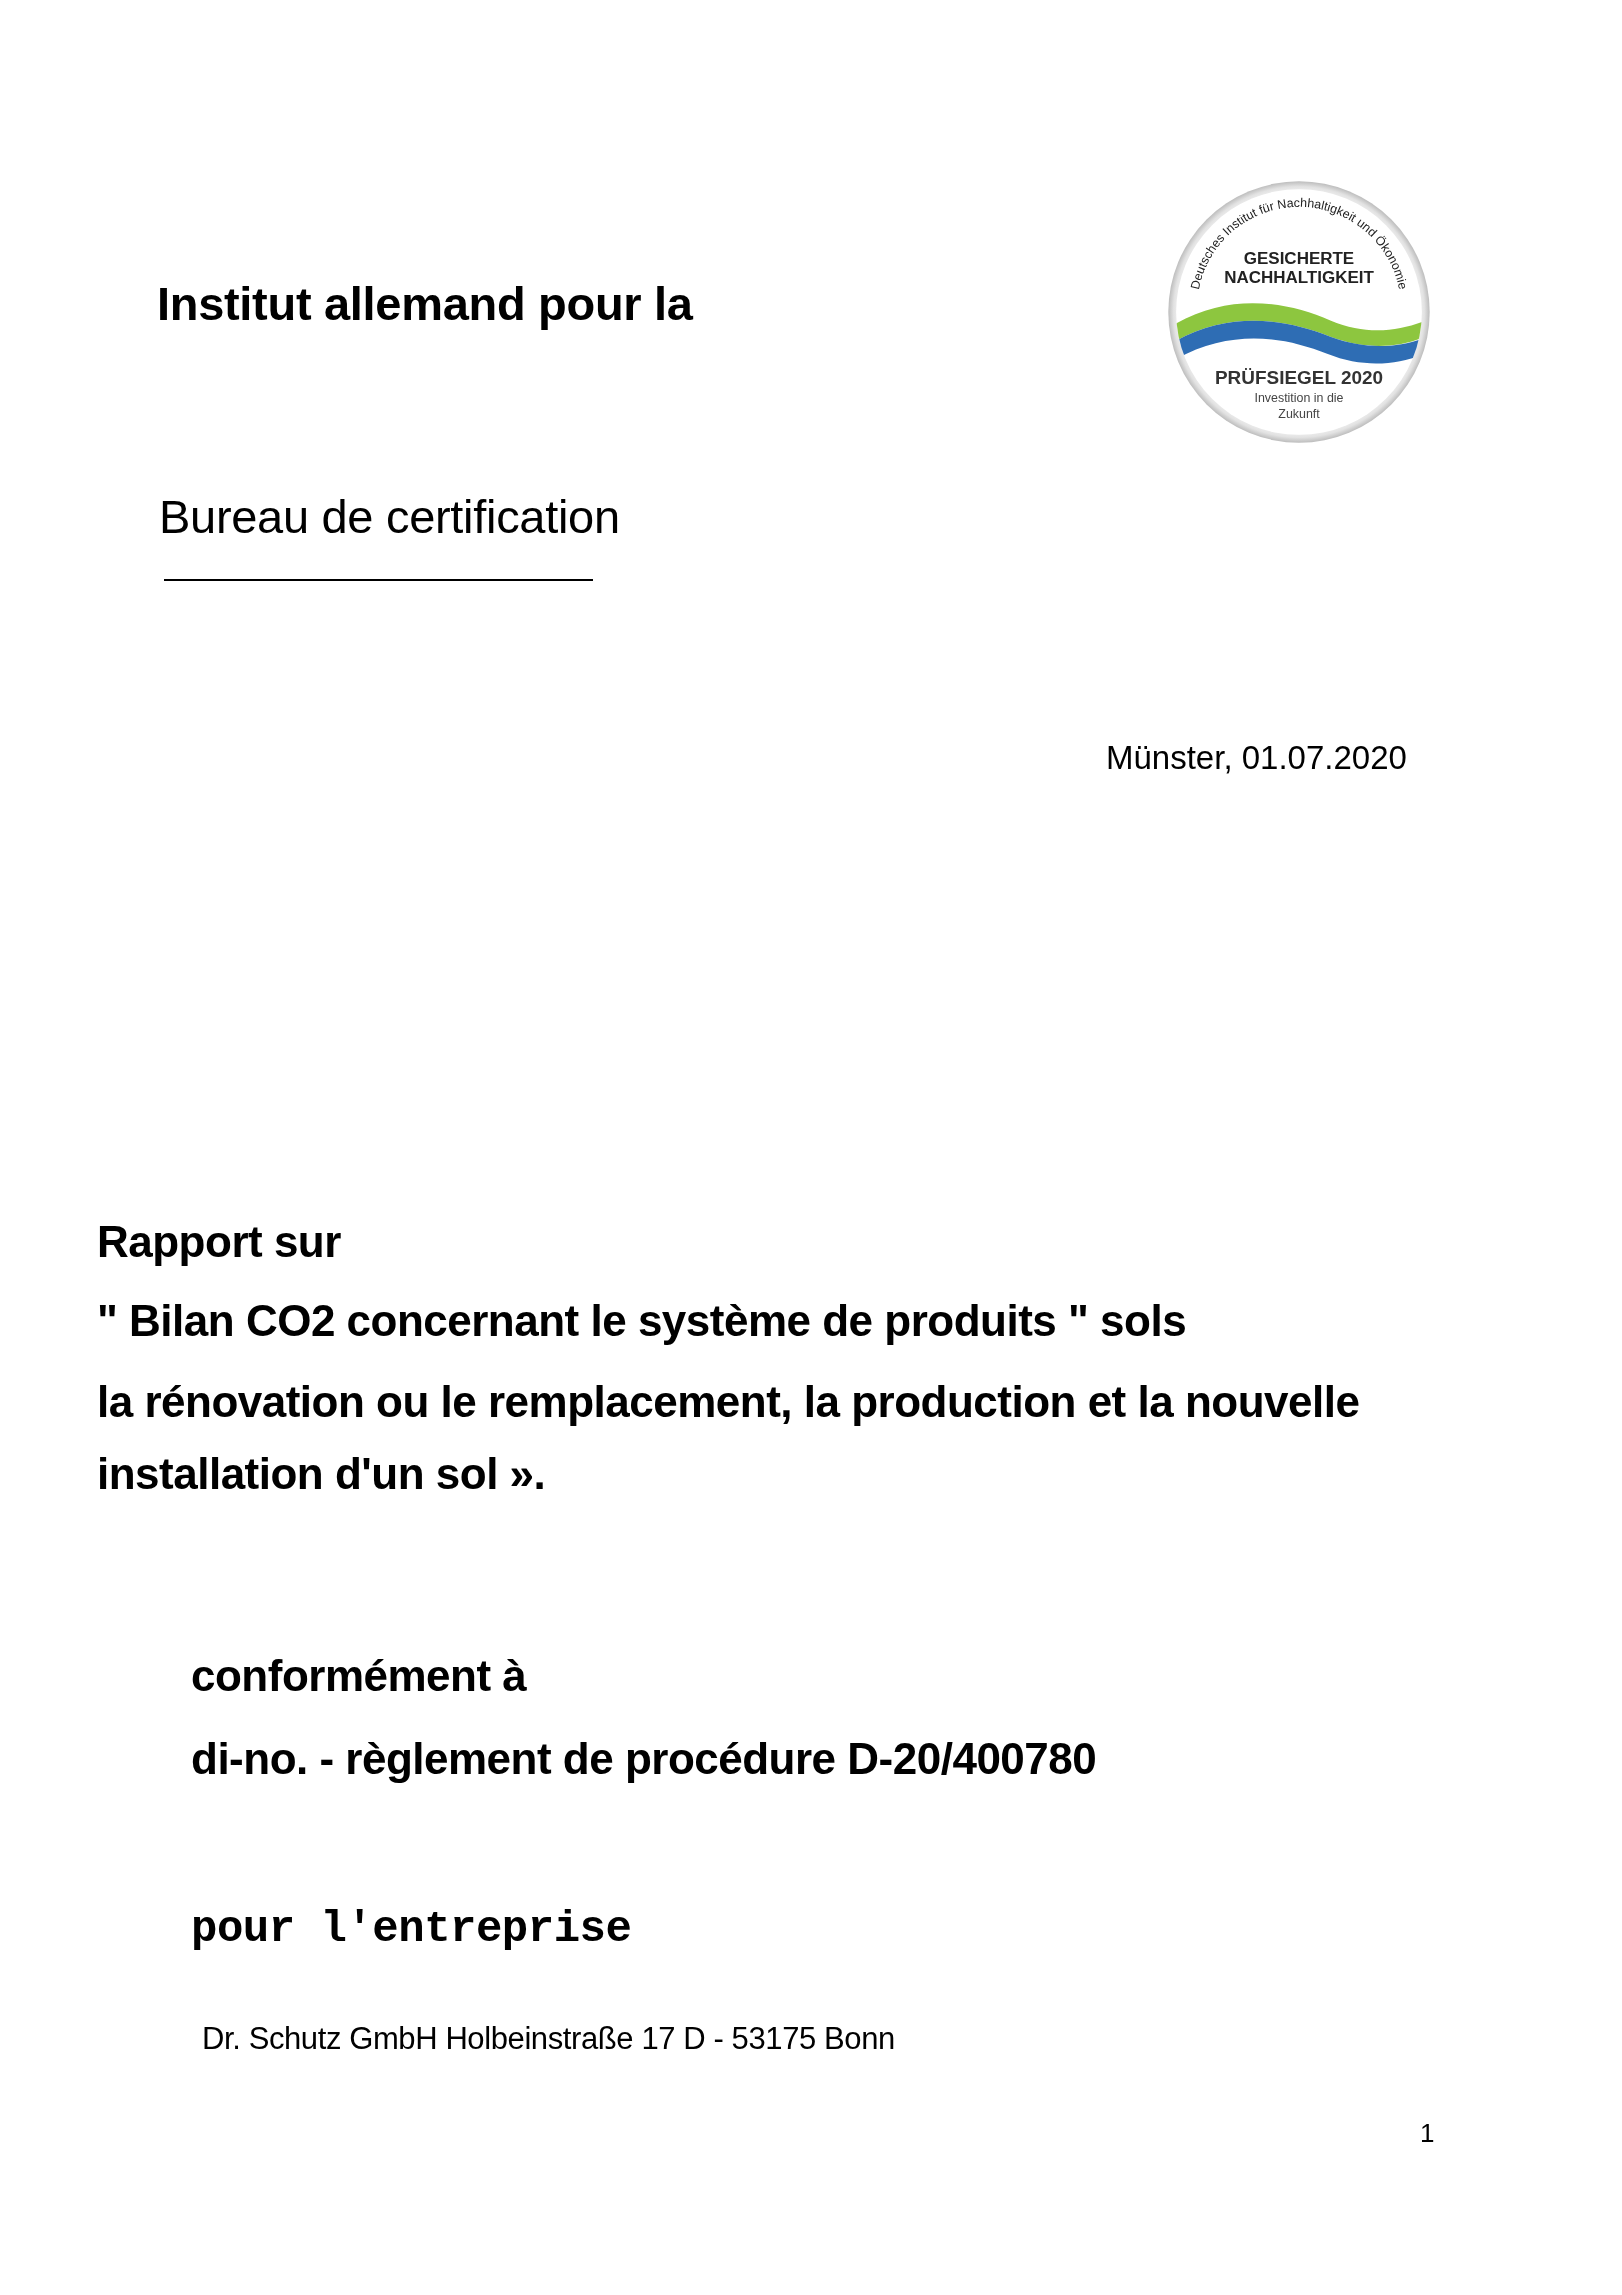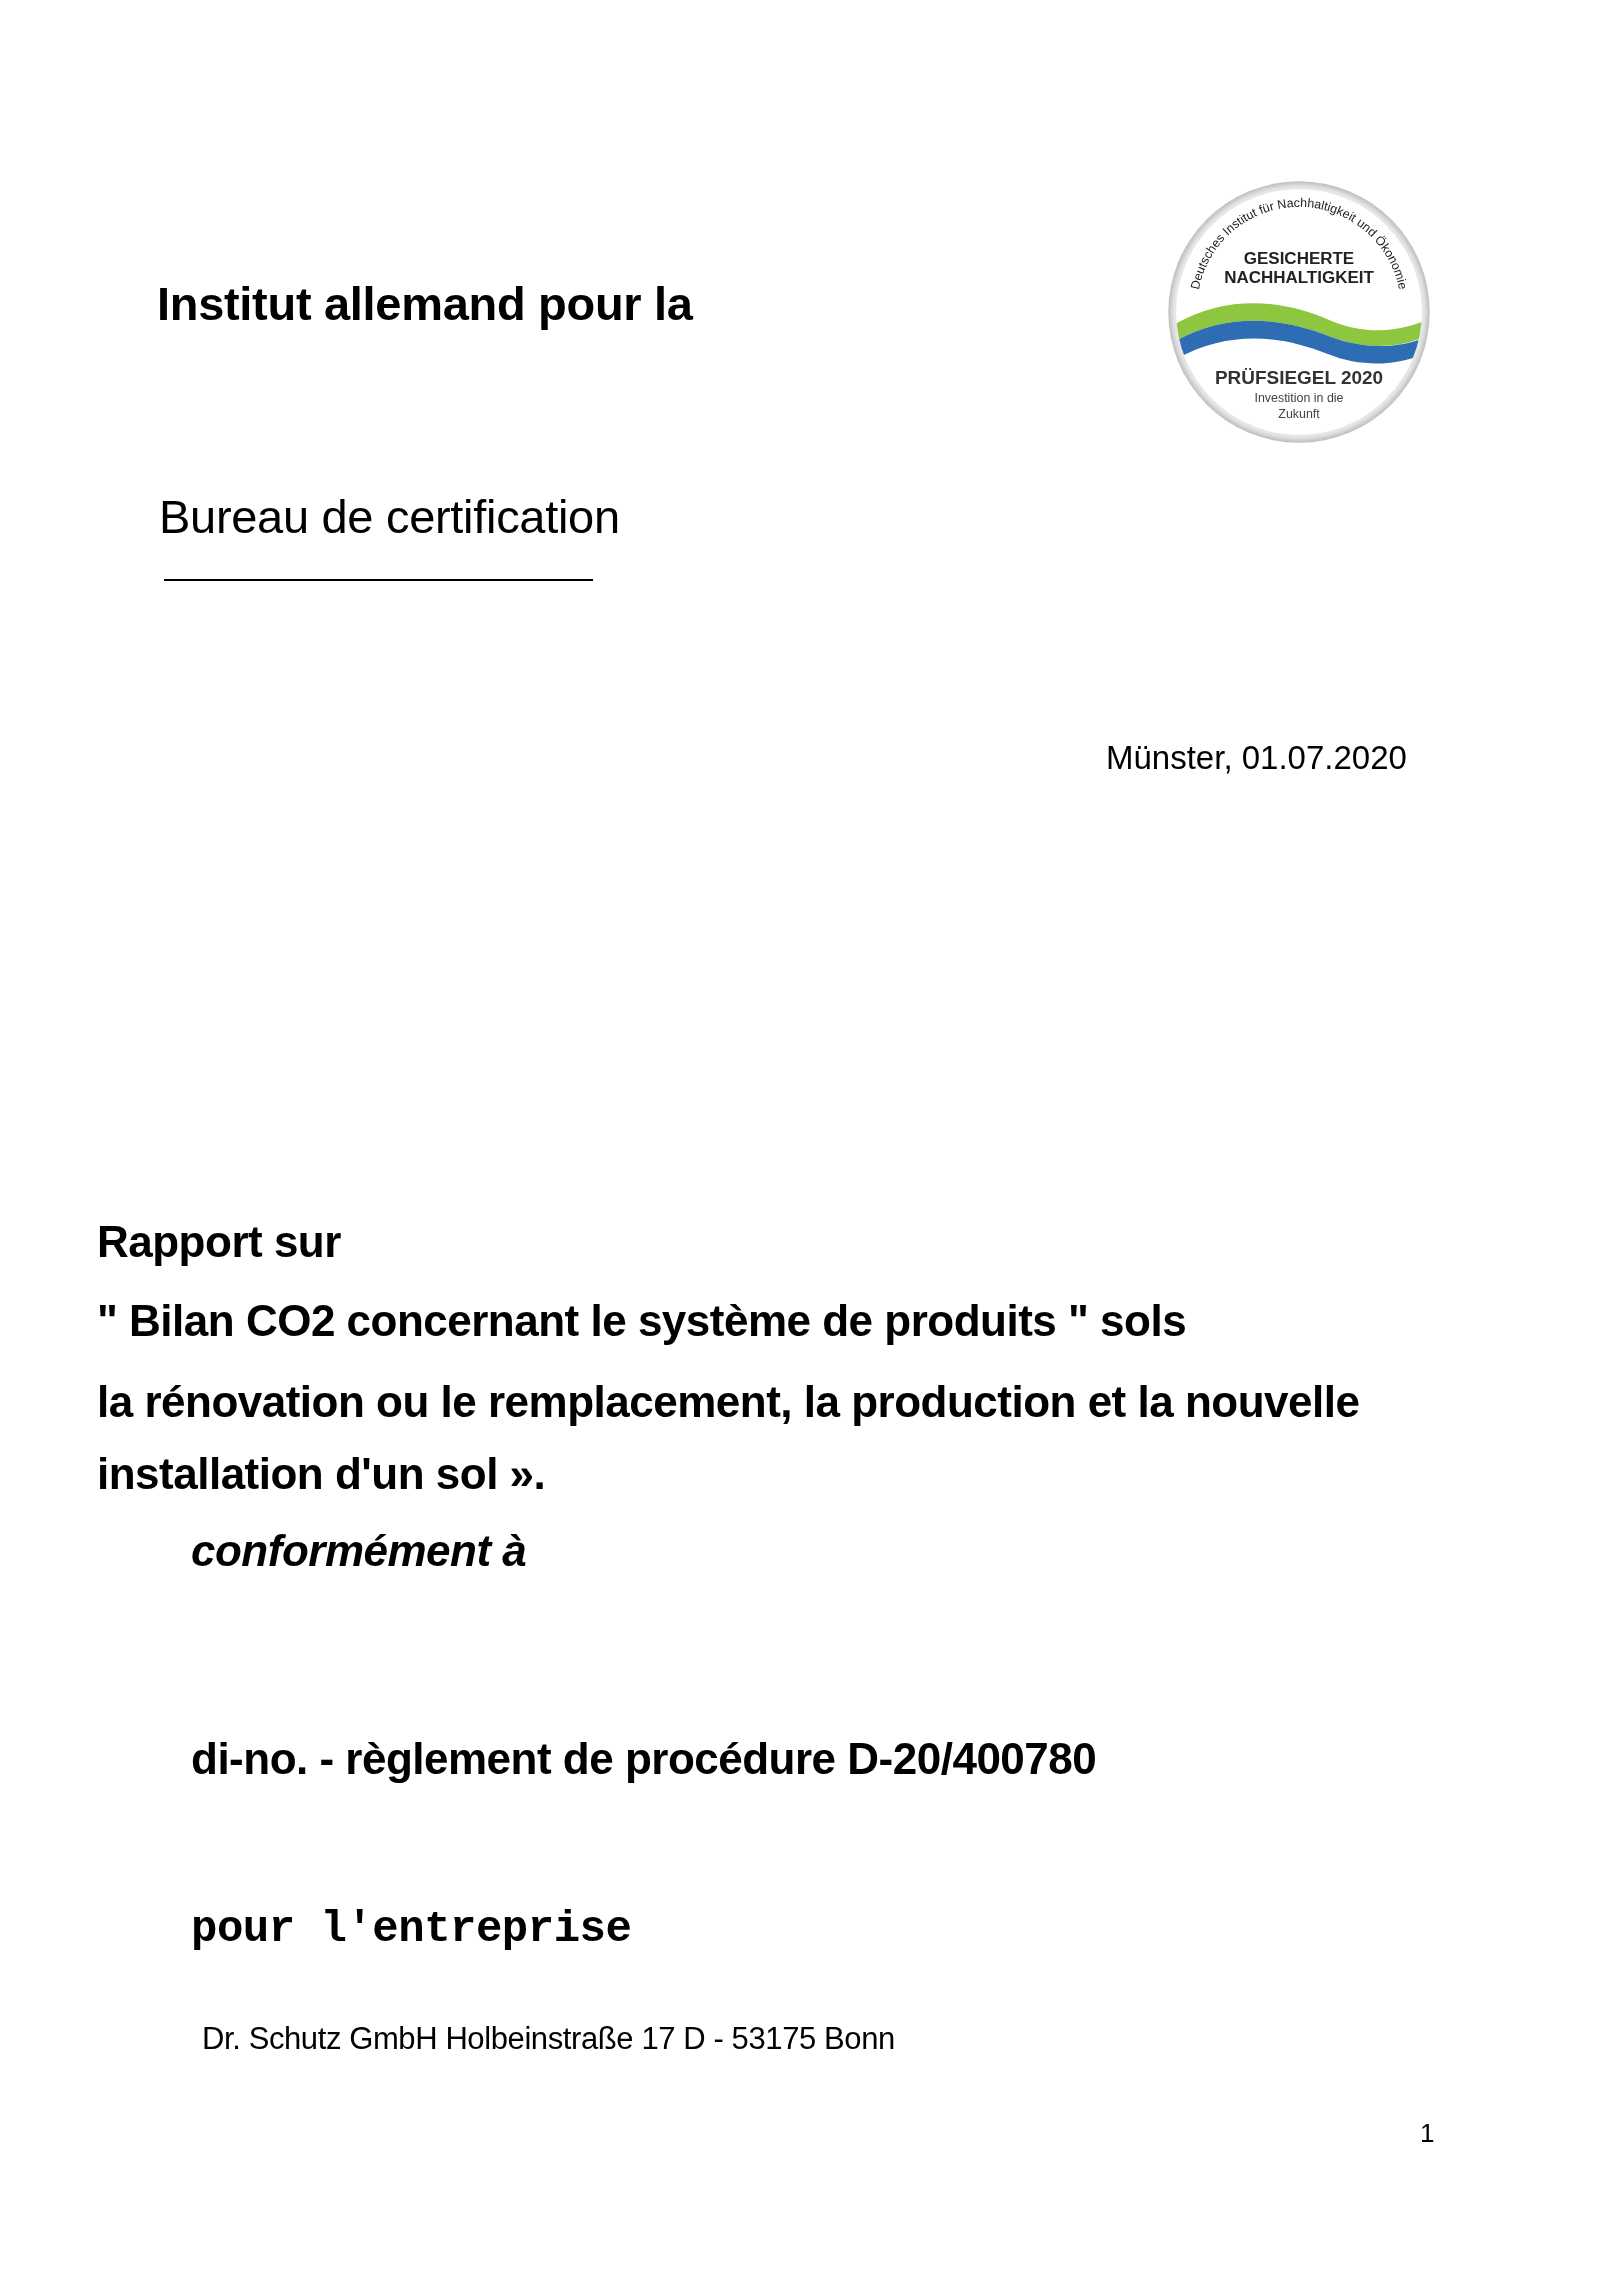--- a/index.html
+++ b/index.html
@@ -9,21 +9,21 @@
   .inst { left: 157px; top: 226px; font-size: 47px; font-weight: bold; line-height: 68px; letter-spacing: -0.3px; margin-top: 44px; }
   .bureau { left: 159px; top: 489px; font-size: 47px; font-weight: normal; letter-spacing: -0.3px; }
   .rule { left: 164px; top: 579px; width: 429px; height: 2px; background: #000; }
   .date { left: 1106px; top: 739px; font-size: 33px; }
   .report { left: 97px; font-size: 44px; font-weight: bold; letter-spacing: -0.5px; }
   .r1 { top: 1217px; }
   .r2 { top: 1296px; }
   .r3 { top: 1377px; }
   .r4 { top: 1449px; }
   .sub { left: 191px; font-size: 44px; font-weight: bold; letter-spacing: -0.5px; }
-  .s1 { top: 1526px; font-style: italic; }
+  .s1 { top: 1651px; }
   .s2 { top: 1734px; text-align: center; }
   .s3 { top: 1904px; font-family: Liberation Mono, monospace; }
   .company { left: 202px; top: 2021px; font-size: 31px; font-weight: normal; letter-spacing: -0.4px; }
   .pagenum { left: 1420px; top: 2118px; font-size: 26px; }
   .seal { left: 1167px; top: 180px; width: 264px; height: 264px; }
 </style>
 </head>
 <body>
 
 <div class="abs inst">

